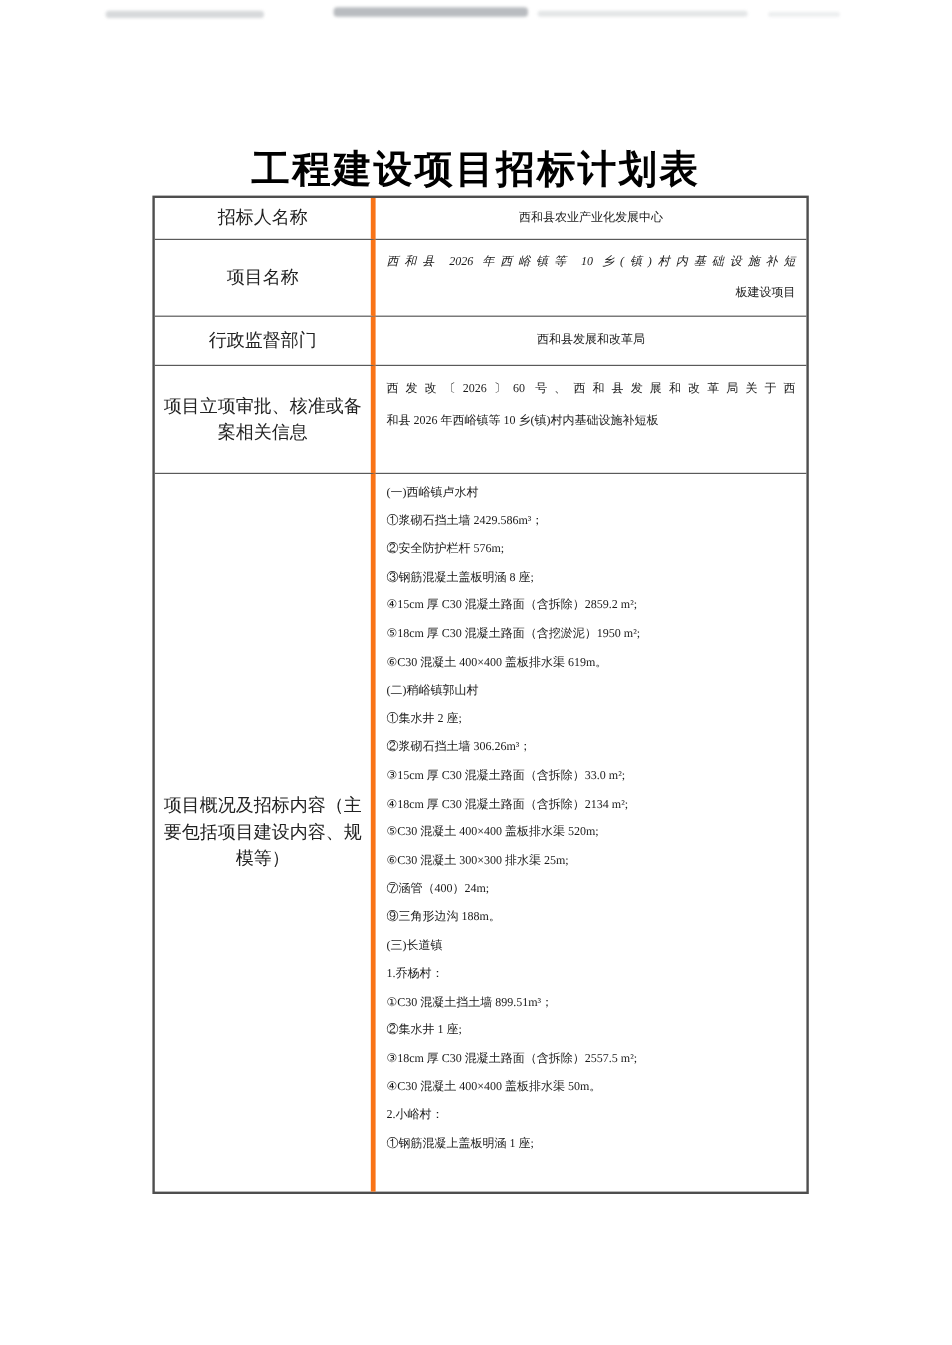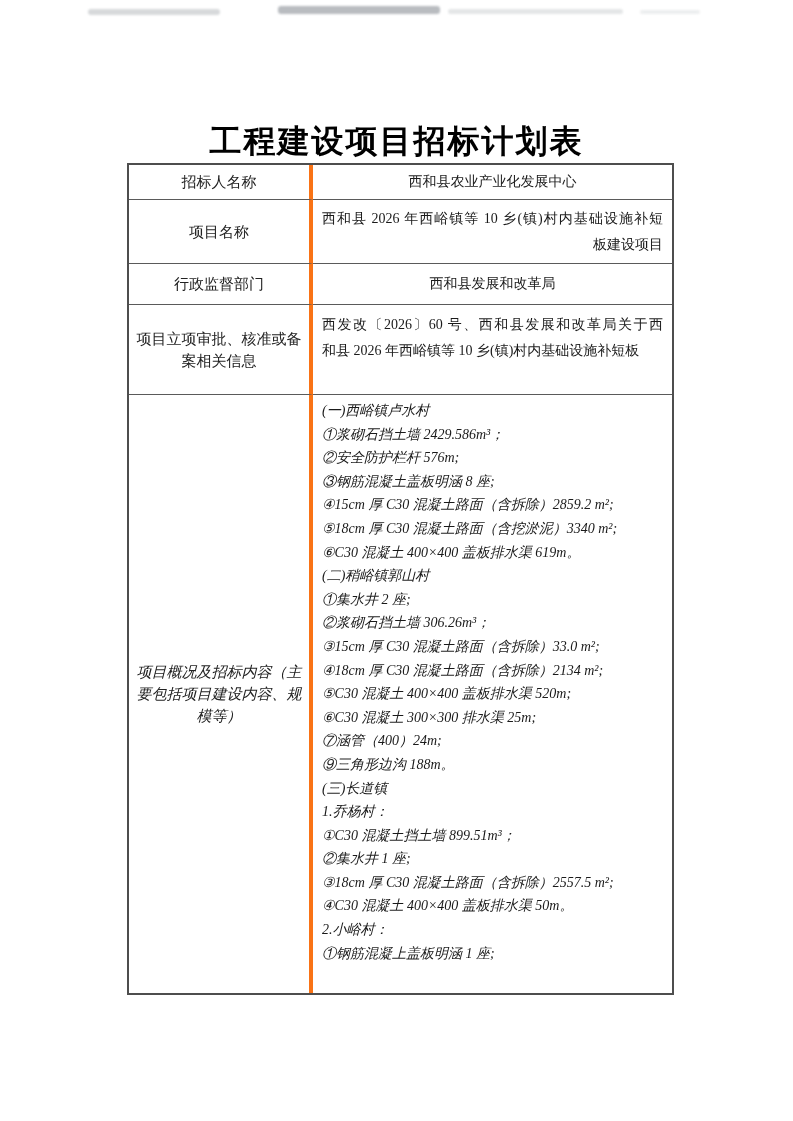--- a/index.html
+++ b/index.html
@@ -36,40 +36,40 @@
     width: 547px; height: 832px;
     box-sizing: border-box;
     border: 2px solid #4e4e4e;
     display: grid;
     grid-template-columns: 184px 1fr;
     grid-template-rows: 35px 64px 41px 90px 1fr;
     background: #fff;
   }
   .cell { box-sizing: border-box; border-bottom: 1px solid #5a5a5a; overflow: hidden; }
   .cell.label { border-right: 4px solid #f97316; }
-  .cell.last-row { border-bottom: none; font-style: italic; }
+  .cell.last-row { border-bottom: none; }
 
   .cell.label {
     display: flex; flex-direction: column; justify-content: center; align-items: center;
     text-align: center;
     font-size: 15px; line-height: 22px;
     padding: 2px 6px;
     color: #222;
   }
   .cell.label .line { width: 100%; }
 
-  .cell.content { font-size: 14px; color: #1a1a1a; padding: 2px 9px; }
+  .cell.content { font-size: 10px; color: #1a1a1a; padding: 2px 9px; }
 
   .content.v-center { display: flex; flex-direction: column; justify-content: center; }
 
   .content.centered .line { text-align: center; line-height: 26px; }
 
   
   .content.row2 .line { line-height: 26px; text-align: right; }
-  .content.row2 .line:first-child { text-align: justify; text-align-last: justify; }
+  .content.row2 .line:first-child { text-align: justify; text-align-last: justify; font-style: italic; }
 
   
   .content.row4 { padding-top: 7px; }
   .content.row4 .line { line-height: 26px; text-align: justify; text-align-last: justify; }
   .content.row4 .line:last-child { text-align-last: left; }
 
   
   .content.row5 { padding-top: 4px; }
   .content.row5 .line { line-height: 23.6px; white-space: nowrap; }
 </style>
@@ -121,21 +121,21 @@
       <div class="line">项目概况及招标内容（主</div>
       <div class="line">要包括项目建设内容、规</div>
       <div class="line">模等）</div>
     </div>
   <div class="cell content row5 last-row">
       <div class="line">(一)西峪镇卢水村</div>
       <div class="line">①浆砌石挡土墙 2429.586m³；</div>
       <div class="line">②安全防护栏杆 576m;</div>
       <div class="line">③钢筋混凝土盖板明涵 8 座;</div>
       <div class="line">④15cm 厚 C30 混凝土路面（含拆除）2859.2 m²;</div>
-      <div class="line">⑤18cm 厚 C30 混凝土路面（含挖淤泥）3340 m²;</div>
+      <div class="line">⑤18cm 厚 C30 混凝土路面（含挖淤泥）1950 m²;</div>
       <div class="line">⑥C30 混凝土 400×400 盖板排水渠 619m。</div>
       <div class="line">(二)稍峪镇郭山村</div>
       <div class="line">①集水井 2 座;</div>
       <div class="line">②浆砌石挡土墙 306.26m³；</div>
       <div class="line">③15cm 厚 C30 混凝土路面（含拆除）33.0 m²;</div>
       <div class="line">④18cm 厚 C30 混凝土路面（含拆除）2134 m²;</div>
       <div class="line">⑤C30 混凝土 400×400 盖板排水渠 520m;</div>
       <div class="line">⑥C30 混凝土 300×300 排水渠 25m;</div>
       <div class="line">⑦涵管（400）24m;</div>
       <div class="line">⑨三角形边沟 188m。</div>

